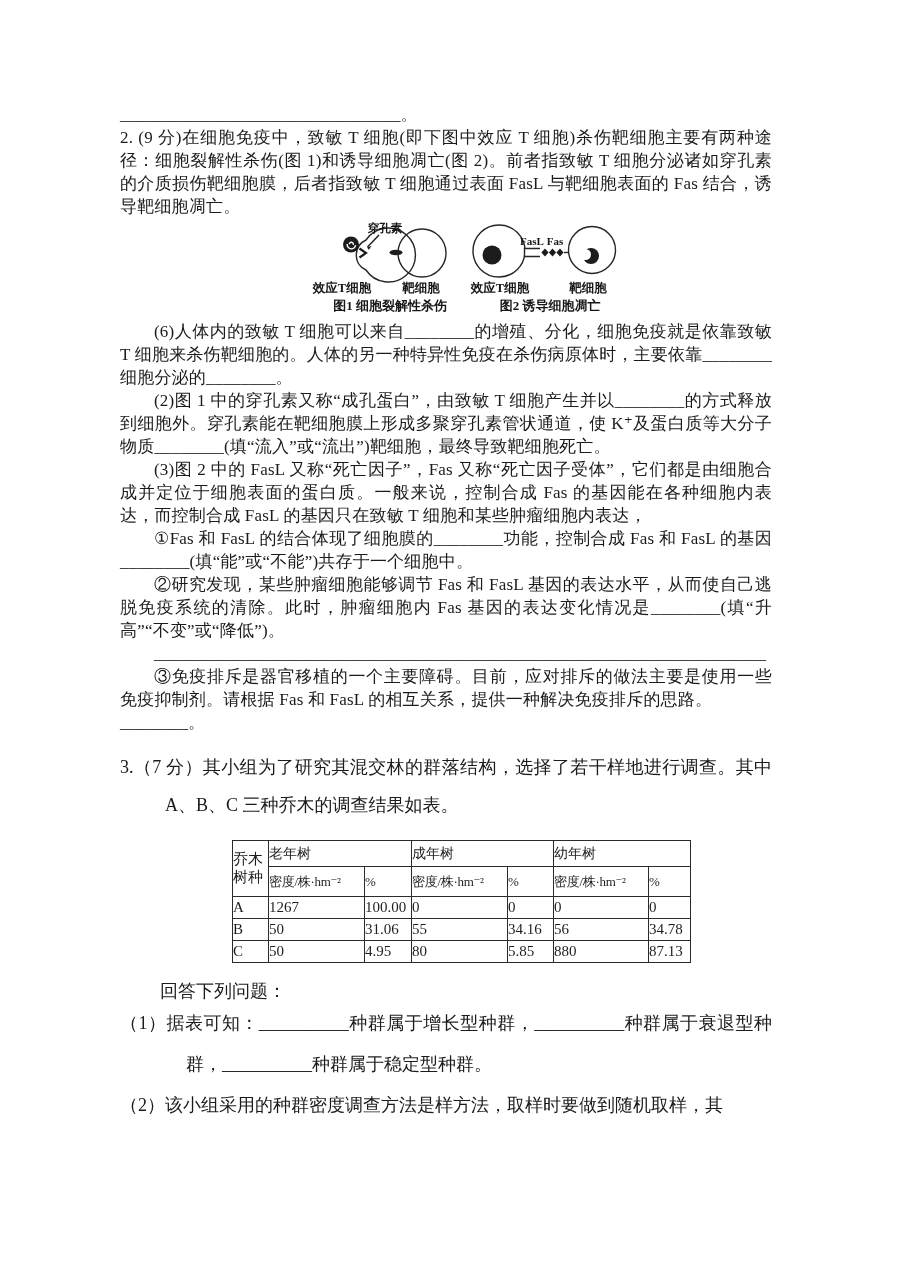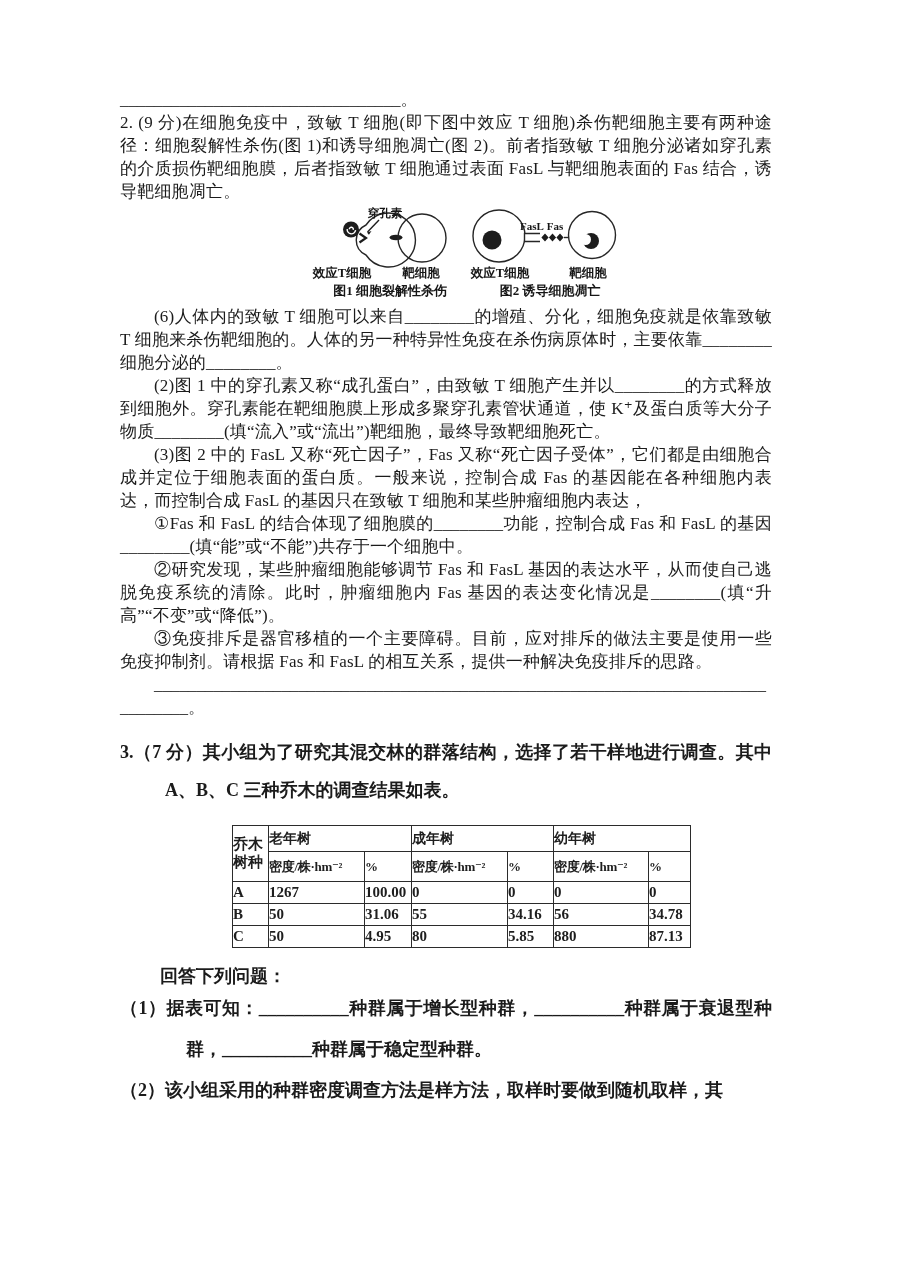--- a/index.html
+++ b/index.html
@@ -2,31 +2,31 @@
 <html><head>
 <meta charset="utf-8">
 <style>
   html,body{margin:0;padding:0;background:#e8e8e8;}
   .page{
     position:relative;width:900px;height:1272px;margin:0 auto;
     background:#ffffff;color:#1b1b1b;
     font-family:"Liberation Serif","DejaVu Serif",serif;
     overflow:hidden;
   }
-  .content{position:absolute;left:120px;top:88px;width:652px;}
+  .content{position:absolute;left:120px;top:103px;width:652px;}
   .para{margin:0;font-size:17px;line-height:23px;text-align:justify;letter-spacing:0.2px;}
   .indent{text-indent:2em;}
   .blanktext{letter-spacing:0;}
   .figure{height:98px;margin:2px 0 2px 0;}
   .figure svg{display:block;margin-left:158px;}
   .figlabel{font-size:12.5px;font-weight:bold;fill:#161616;}
   .figcap{font-size:13px;font-weight:bold;fill:#161616;}
   .figsmall{font-size:11.5px;font-weight:bold;fill:#161616;}
   .fasfont{font-size:11px;font-weight:bold;fill:#161616;font-family:"Liberation Serif","DejaVu Serif",serif;}
-  .q3{margin-top:14px;font-weight:bold;}
+  .q3{margin-top:14px;}
   .q3para{margin:0;font-size:18px;line-height:38px;text-align:justify;}
   .hang{padding-left:45px;text-indent:-45px;}
   .hang2{padding-left:66px;text-indent:-66px;line-height:41px;}
   .lastline{line-height:41px;}
   .prompt{margin:16px 0 0 40px;font-size:18px;line-height:24px;}
   table.tree-table{
     margin:16px 0 0 112px;border-collapse:collapse;table-layout:fixed;
     width:458px;color:#1e1e1e;
   }
   table.tree-table td{
@@ -82,22 +82,22 @@
           <text x="272" y="90" text-anchor="middle" class="figcap">图2 诱导细胞凋亡</text>
         </g>
       </svg>
     </div>
 
     <p class="para indent">(6)人体内的致敏 T 细胞可以来自________的增殖、分化，细胞免疫就是依靠致敏 T 细胞来杀伤靶细胞的。人体的另一种特异性免疫在杀伤病原体时，主要依靠________细胞分泌的________。</p>
     <p class="para indent">(2)图 1 中的穿孔素又称“成孔蛋白”，由致敏 T 细胞产生并以________的方式释放到细胞外。穿孔素能在靶细胞膜上形成多聚穿孔素管状通道，使 K⁺及蛋白质等大分子物质________(填“流入”或“流出”)靶细胞，最终导致靶细胞死亡。</p>
     <p class="para indent">(3)图 2 中的 FasL 又称“死亡因子”，Fas 又称“死亡因子受体”，它们都是由细胞合成并定位于细胞表面的蛋白质。一般来说，控制合成 Fas 的基因能在各种细胞内表达，而控制合成 FasL 的基因只在致敏 T 细胞和某些肿瘤细胞内表达，</p>
     <p class="para indent">①Fas 和 FasL 的结合体现了细胞膜的________功能，控制合成 Fas 和 FasL 的基因________(填“能”或“不能”)共存于一个细胞中。</p>
     <p class="para indent">②研究发现，某些肿瘤细胞能够调节 Fas 和 FasL 基因的表达水平，从而使自己逃脱免疫系统的清除。此时，肿瘤细胞内 Fas 基因的表达变化情况是________(填“升高”“不变”或“降低”)。</p>
+    <p class="para indent blanktext">________________________________________________________________________</p>
     <p class="para indent">③免疫排斥是器官移植的一个主要障碍。目前，应对排斥的做法主要是使用一些免疫抑制剂。请根据 Fas 和 FasL 的相互关系，提供一种解决免疫排斥的思路。</p>
-    <p class="para indent blanktext">________________________________________________________________________</p>
     <p class="para blanktext">________。</p>
 
     <div class="q3">
       <p class="q3para hang">3.（7 分）其小组为了研究其混交林的群落结构，选择了若干样地进行调查。其中 A、B、C 三种乔木的调查结果如表。</p>
 
       <table class="tree-table">
         <colgroup>
           <col style="width:36px">
             <col style="width:96px">
             <col style="width:47px">

